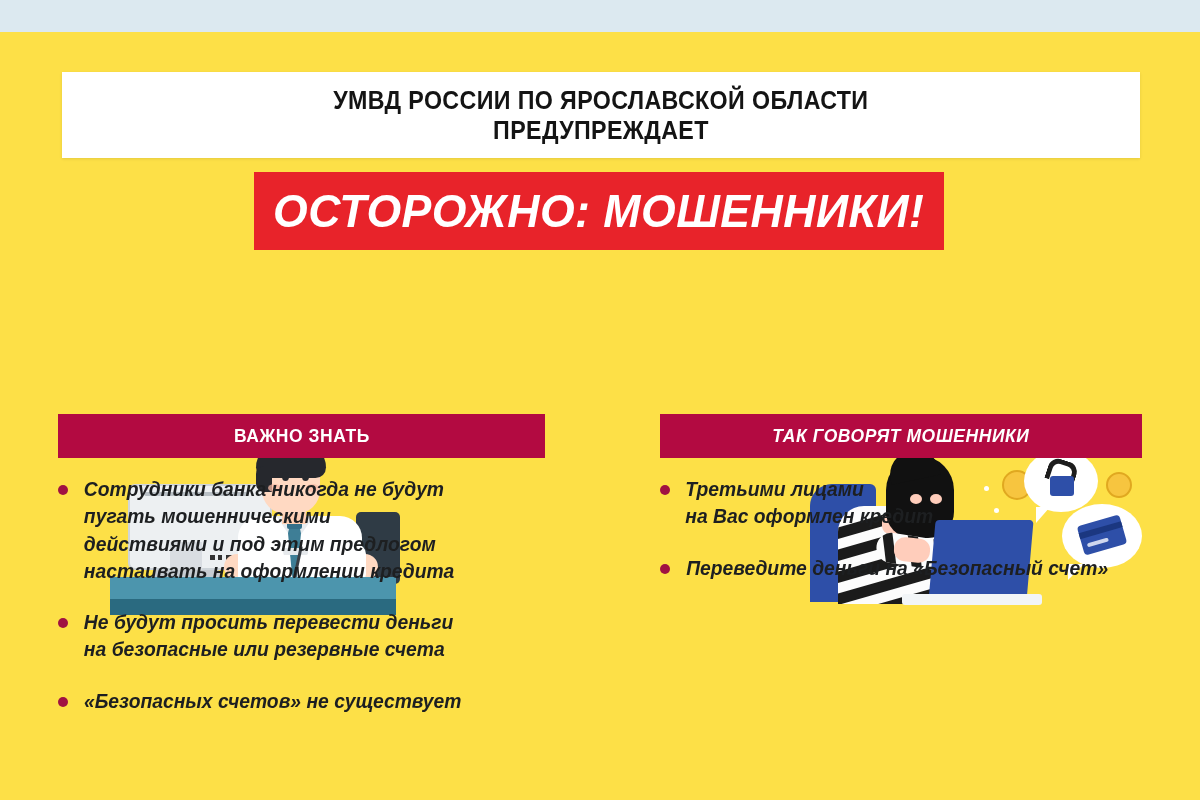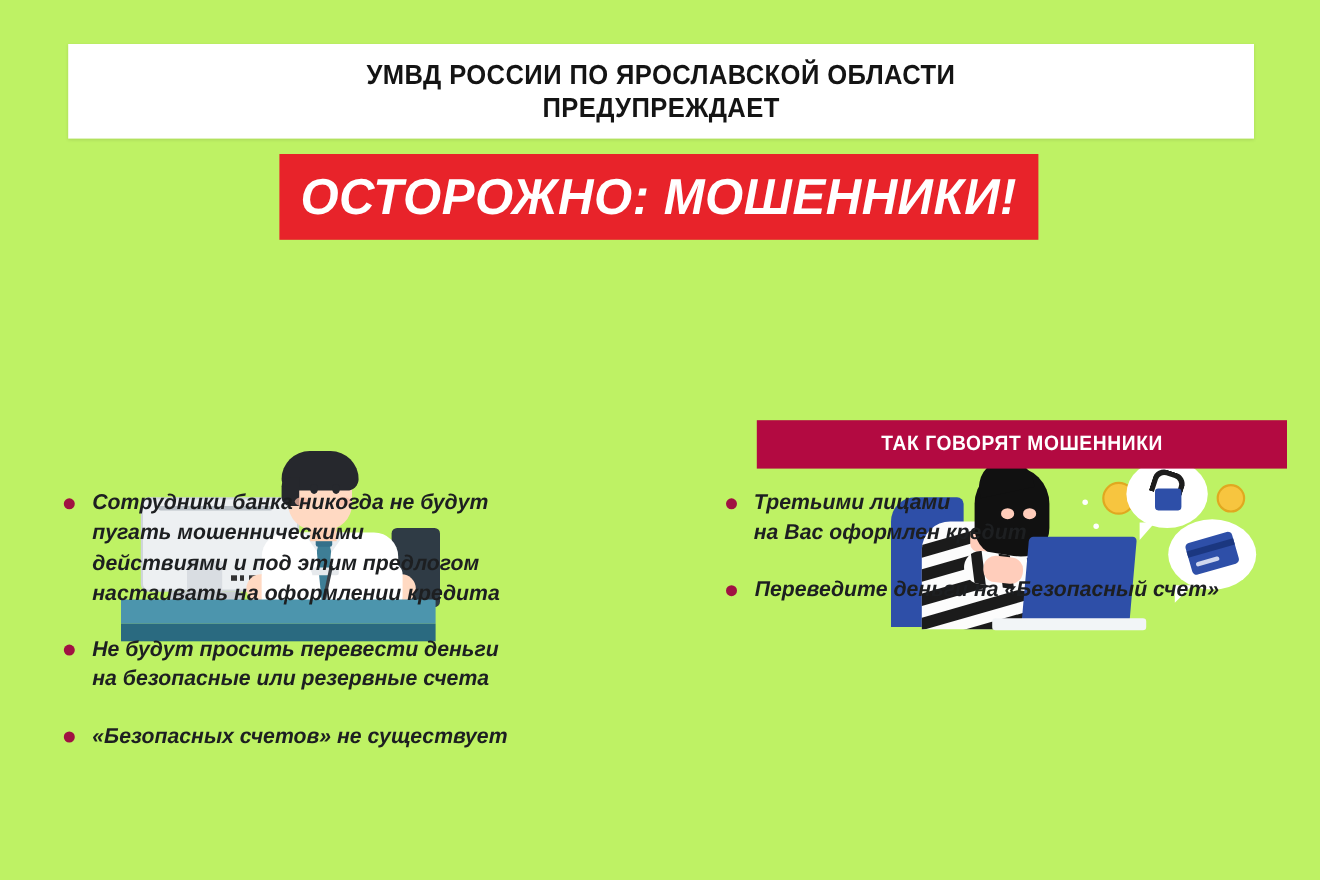--- a/index.html
+++ b/index.html
@@ -10,21 +10,22 @@
     width: 1200px;
     height: 800px;
     background: #dce9f0;
     font-family: "Liberation Sans", sans-serif;
     overflow: hidden;
     position: relative;
   }
   .poster {
     position: absolute;
     inset: 0;
-    background: #bef264;
+    background: #fde047;
+    margin-top: 32px;
   }
 
   
   .header-band {
     position: absolute;
     left: 62px;
     top: 40px;
     width: 1078px;
     height: 86px;
     background: #ffffff;
@@ -474,21 +475,21 @@
     position: absolute;
     top: 382px;
     height: 44px;
     background: #b30a41;
     display: flex;
     align-items: center;
     justify-content: center;
     z-index: 7;
   }
   .sec-bar.left  { left: 58px;  width: 487px; }
-  .sec-bar.right { left: 688px; width: 482px; }
+  .sec-bar.right { left: 660px; width: 482px; font-style: italic; }
   .sec-bar span {
     color: #ffffff;
     font-weight: bold;
     font-size: 19px;
     letter-spacing: 0.6px;
     white-space: nowrap;
     transform: scaleX(0.92);
   }
 
   
@@ -623,20 +624,23 @@
       <div class="lock-body"></div>
       <div class="bubble b-card"></div>
       <div class="card-icon">
         <div class="stripe"></div>
         <div class="dots"></div>
       </div>
     </div>
 
   </div>
 
+  <div class="sec-bar left">
+    <span>ВАЖНО ЗНАТЬ</span>
+  </div>
   <div class="sec-bar right">
     <span>ТАК ГОВОРЯТ МОШЕННИКИ</span>
   </div>
 
   <div class="col left">
     <div class="bullet">
       <div class="dot"></div>
       <div class="txt">Сотрудники банка никогда не будут
 пугать мошенническими
 действиями и под этим предлогом

